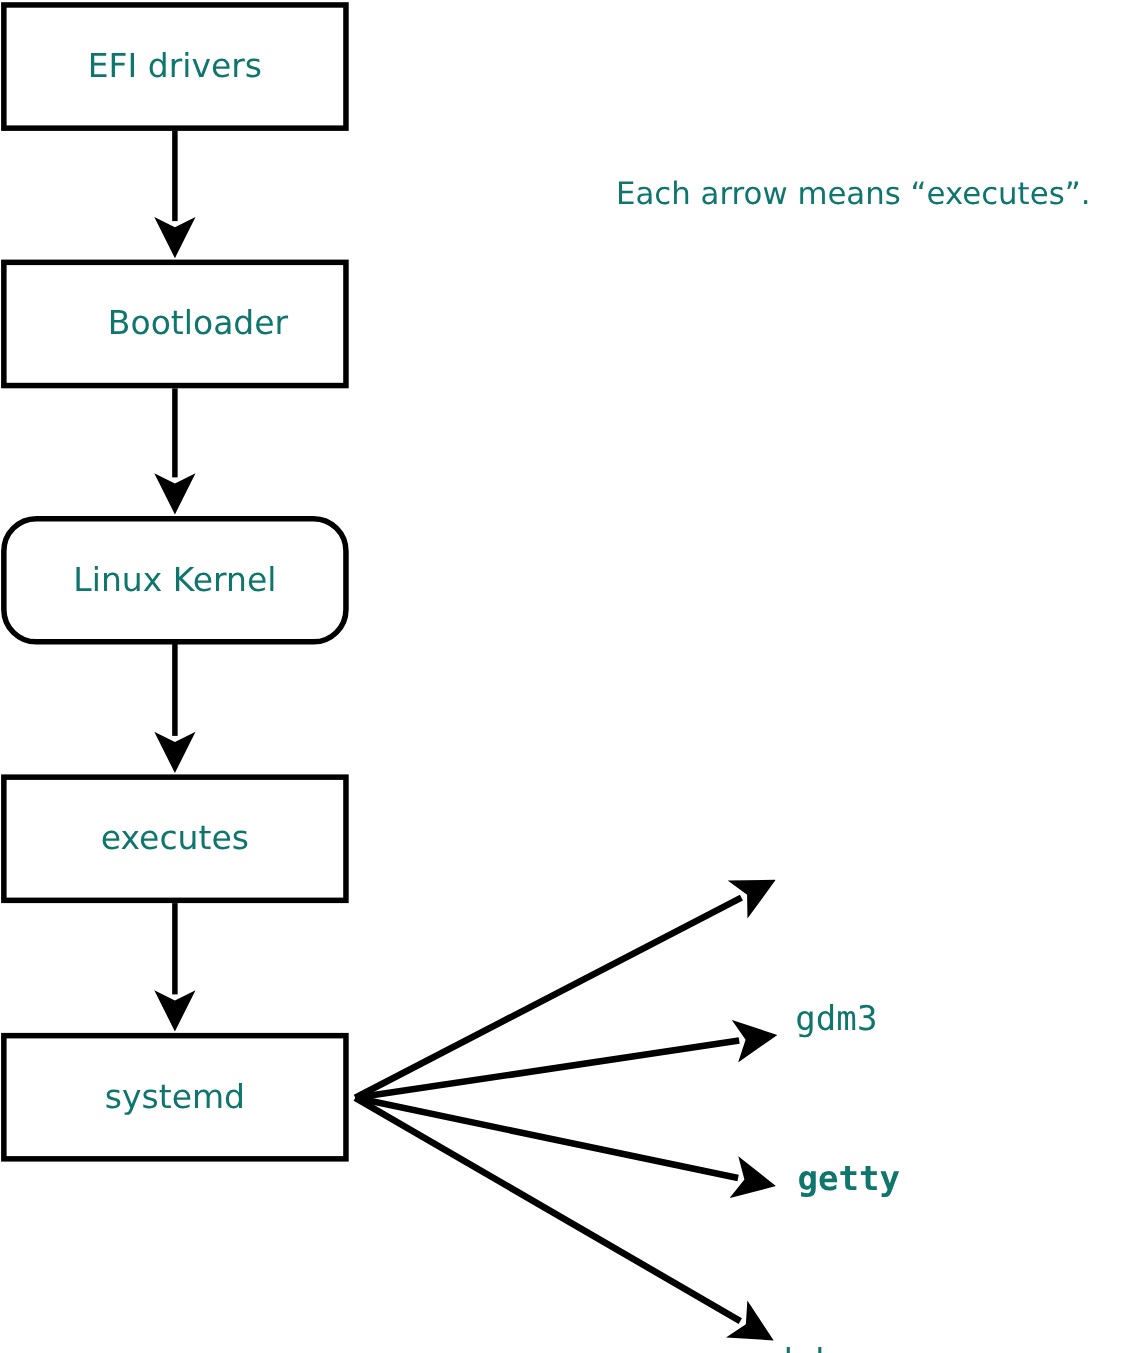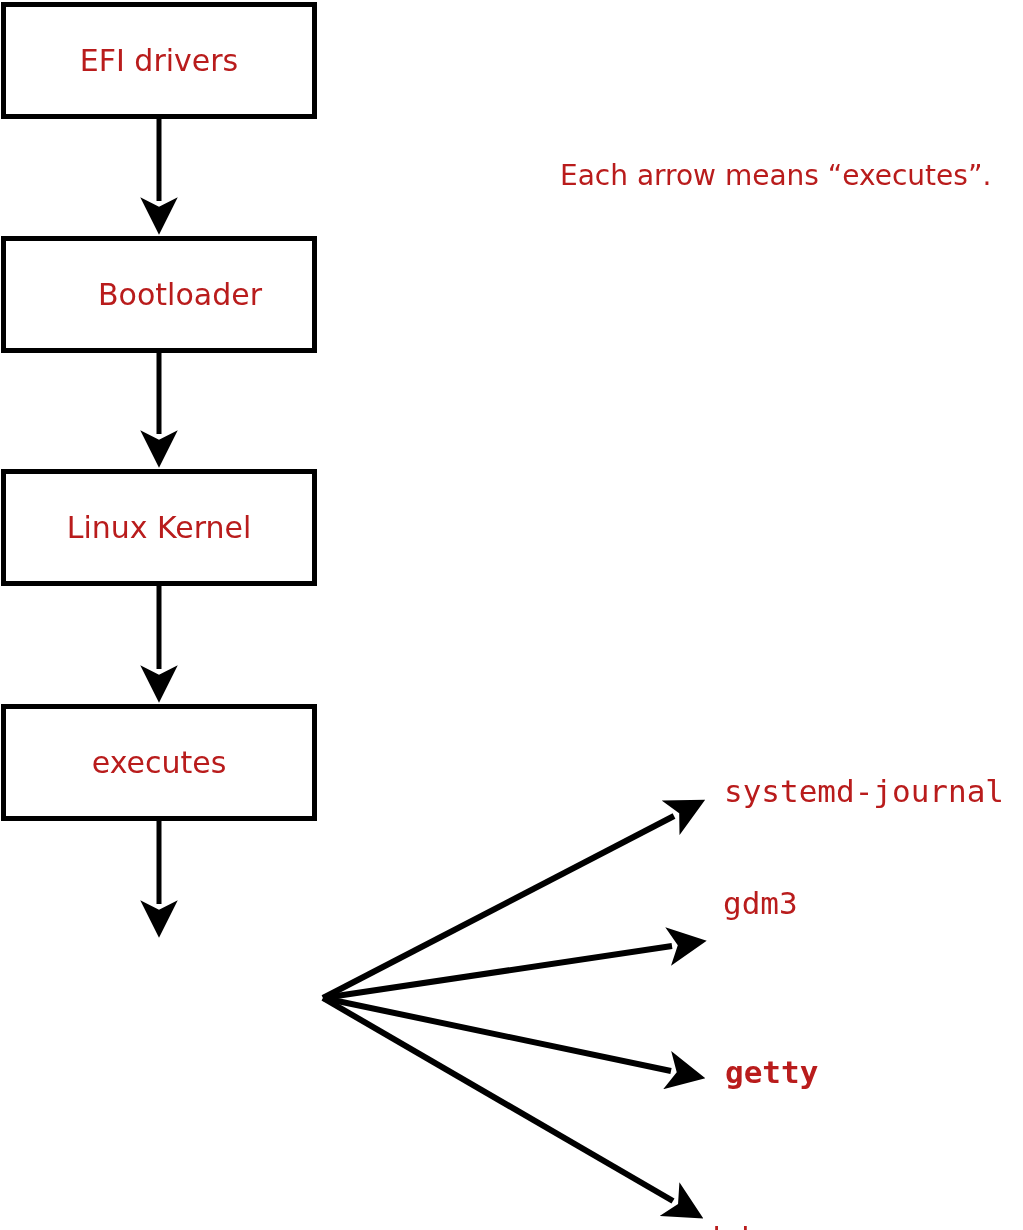--- a/index.html
+++ b/index.html
@@ -7,21 +7,21 @@
     padding: 0;
     background: #ffffff;
   }
   .canvas {
     position: relative;
     width: 1023px;
     height: 1230px;
     background: #ffffff;
     overflow: hidden;
     font-family: "DejaVu Sans", "Liberation Sans", sans-serif;
-    color: #b91c1c;
+    color: #0f766e;
   }
   .arrows-layer {
     position: absolute;
     left: 0;
     top: 0;
     width: 1023px;
     height: 1230px;
   }
   .node {
     position: absolute;
@@ -47,26 +47,26 @@
     white-space: nowrap;
   }
   .spawn-label {
     position: absolute;
     font-family: "DejaVu Sans Mono", "Liberation Mono", monospace;
     font-size: 31px;
     line-height: 1;
     white-space: nowrap;
   }
   .spawn-label.sj    { left: 724px; top: 776px; }
-  .spawn-label.gdm3  { left: 723px; top: 888px; }
+  .spawn-label.gdm3  { left: 723px; top: 911px; }
   .spawn-label.getty { left: 725px; top: 1057px; font-weight: bold; }
   .spawn-label.sshd  { left: 675px; top: 1194px; margin-top: 29px; }
   .node.efi       { top: 2px; }
   .node.boot      { top: 236px; padding-left: 42px; }
-  .node.kernel    { top: 469px; }
+  .node.kernel    { top: 469px; border-radius: 32px; }
   .node.initramfs { top: 704px; }
   .node.systemd   { top: 939px; }
 </style>
 </head>
 <body>
 
 <div class="canvas">
 
   <svg class="arrows-layer" width="1023" height="1230" viewBox="0 0 1023 1230" xmlns="http://www.w3.org/2000/svg">
     <defs>
@@ -86,21 +86,21 @@
     <line x1="323" y1="998" x2="674" y2="816" stroke="#000000" stroke-width="6" marker-end="url(#ah-f)"></line>
     <line x1="323" y1="998" x2="672" y2="946" stroke="#000000" stroke-width="6" marker-end="url(#ah-f)"></line>
     <line x1="323" y1="998" x2="671" y2="1071" stroke="#000000" stroke-width="6" marker-end="url(#ah-f)"></line>
     <line x1="323" y1="998" x2="673" y2="1201" stroke="#000000" stroke-width="6" marker-end="url(#ah-f)"></line>
   </svg>
 
   <div class="node efi">EFI drivers</div>
   <div class="node boot">Bootloader</div>
   <div class="node kernel">Linux Kernel</div>
   <div class="node initramfs">executes</div>
+  <div class="node systemd">systemd</div>
 
   <div class="caption">Each arrow means “executes”.</div>
 
-  <div class="spawn-label sj">systemd-journal</div>
   <div class="spawn-label gdm3">gdm3</div>
   <div class="spawn-label getty">getty</div>
   <div class="spawn-label sshd">sshd</div>
 
 </div>
 
 </body></html>

